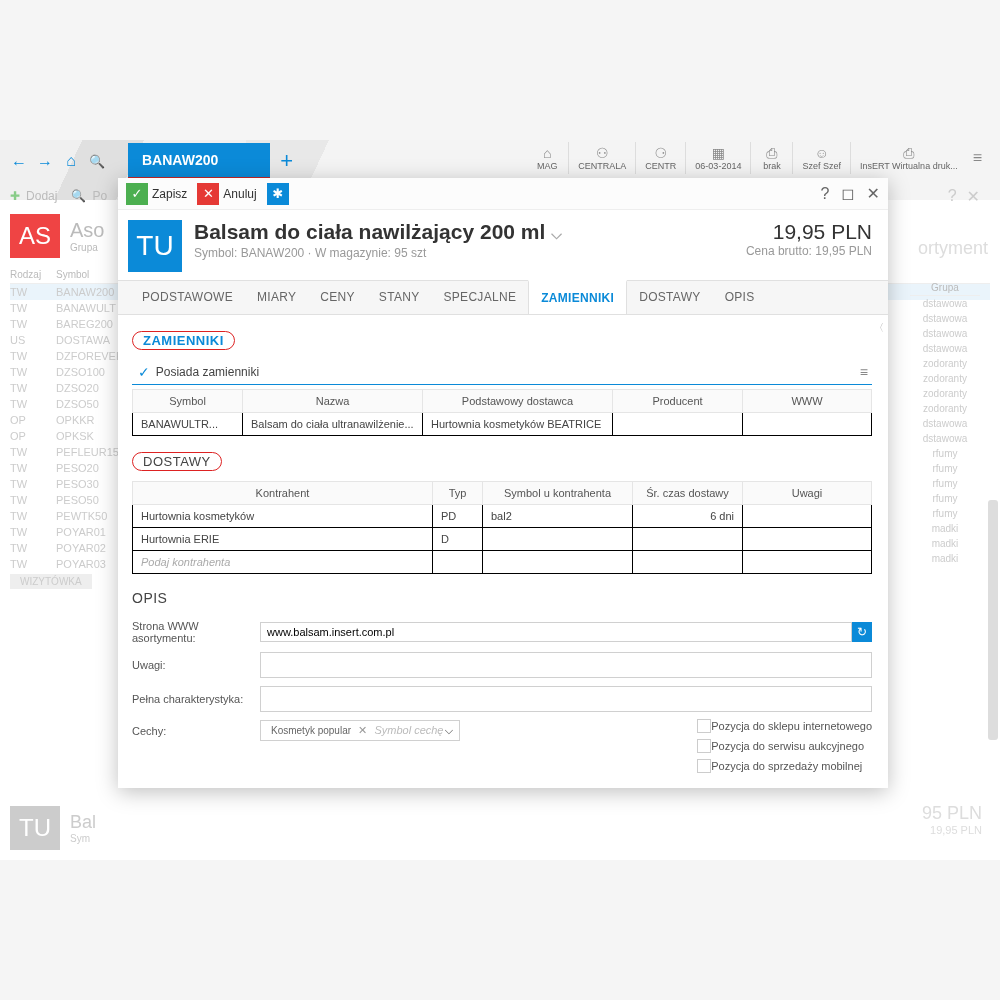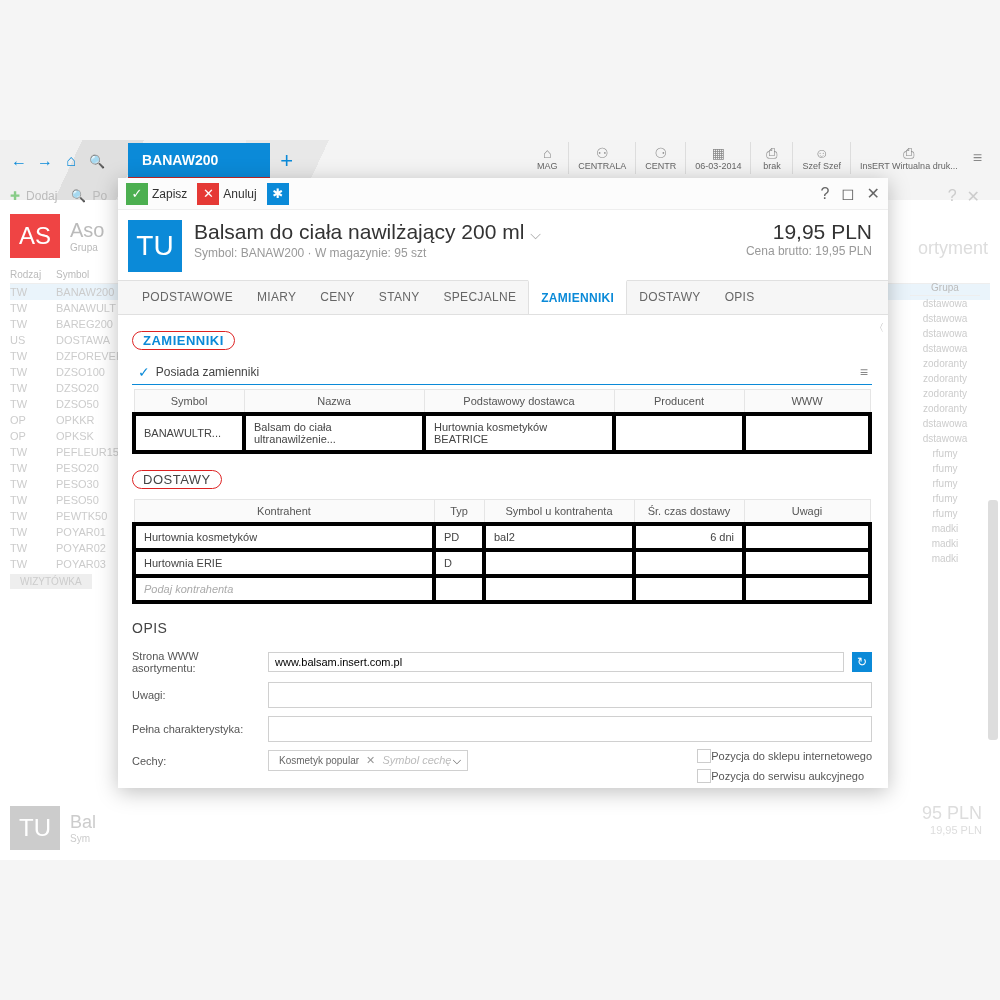--- a/index.html
+++ b/index.html
@@ -37,47 +37,47 @@
 .dialog{position:absolute;top:38px;left:118px;width:770px;height:610px;background:#fff;box-shadow:0 4px 20px rgba(0,0,0,0.25);display:flex;flex-direction:column}
 .dlg-toolbar{height:32px;background:#fcfcfc;border-bottom:1px solid #eee;display:flex;align-items:center;padding:0 8px;gap:4px}
 .icon-btn{width:22px;height:22px;display:flex;align-items:center;justify-content:center;color:#fff;font-size:13px}
 .icon-save{background:#4caf50}
 .icon-cancel{background:#e53935}
 .icon-gear{background:#0b8ad8}
 .tb-label{font-size:12px;color:#333;margin-right:6px}
 .dlg-right{margin-left:auto;display:flex;gap:12px;align-items:center;color:#666;font-size:16px}
 .dlg-header{display:flex;padding:10px 16px 8px 10px;gap:12px}
 .dlg-badge{width:54px;height:52px;background:#0b8ad8;color:#fff;display:flex;align-items:center;justify-content:center;font-size:28px;font-weight:300}
-.dlg-title{font-size:21px;color:#333;font-weight:400}
+.dlg-title{font-size:21px;color:#333;font-weight:700}
 .dlg-sub{font-size:12px;color:#999;margin-top:2px}
 .dlg-price{margin-left:auto;text-align:right}
 .dlg-price-main{font-size:21px;color:#333}
 .dlg-price-sub{font-size:12px;color:#999}
 
 .tabs{display:flex;border-top:1px solid #e0e0e0;border-bottom:1px solid #e0e0e0;padding:0 12px;background:#f6f6f6}
 .tab{padding:9px 12px;font-size:12px;color:#666;cursor:pointer;letter-spacing:.3px}
 .tab.active{background:#fff;color:#0b8ad8;border-top:2px solid #fff;margin-top:-1px;border-left:1px solid #e0e0e0;border-right:1px solid #e0e0e0;font-weight:600}
 
 .dlg-body{flex:1;overflow-y:auto;padding:10px 16px 10px 14px;position:relative}
 .scroll-up{position:absolute;right:4px;top:6px;color:#aaa;font-size:10px}
 .sec-title{font-size:13px;color:#0b8ad8;font-weight:700;letter-spacing:.5px;margin:6px 0 10px 0;display:inline-block}
 .ring{border:1.5px solid #d22;border-radius:10px;padding:1px 10px}
 .sec-title.plain{color:#444;font-weight:400;font-size:14px}
 .check-row{display:flex;align-items:center;padding:4px 6px;border-bottom:1px solid #0b8ad8;margin-bottom:4px;position:relative}
 .check-ico{color:#0b8ad8;font-size:14px;margin-right:6px}
 .menu-ico{position:absolute;right:4px;color:#888;font-size:14px}
 
 .tbl{width:100%;border-collapse:collapse;font-size:11px;margin-bottom:10px}
 .tbl th{font-weight:400;color:#555;padding:5px 8px;text-align:left;border:1px solid #e5e5e5;background:#fafafa}
-.tbl td{padding:5px 8px;border:4px solid #000000;color:#444}
+.tbl td{padding:5px 8px;border:1px solid #000000;color:#444}
 .tbl .center{text-align:center}
 .tbl .right{text-align:right}
 .placeholder-row td{color:#aaa;font-style:italic}
 
-.form-row{display:flex;align-items:center;padding:4px 0;gap:8px;font-size:11px}
+.form-row{display:flex;align-items:center;padding:4px 0;font-size:11px}
 .form-label{width:128px;color:#555}
 .form-input{flex:1;border:1px solid #d0d0d0;padding:3px 6px;font-size:11px;background:#fff}
 .refresh-ico{width:20px;height:20px;background:#0b8ad8;color:#fff;display:flex;align-items:center;justify-content:center;font-size:12px}
 .select{border:1px solid #d0d0d0;padding:3px 6px;font-size:11px;width:200px;position:relative;background:#fff}
 .select::after{content:"⌵";position:absolute;right:6px;color:#666}
 .tag{display:inline-block;background:#fff;padding:1px 4px;font-size:10px;color:#666}
 .checkbox-row{display:flex;align-items:center;gap:0;font-size:11px;color:#555;padding:3px 0}
 .cb{width:14px;height:14px;border:1px solid #ccc;background:#fff}
 .right-checks{margin-left:30px}
 

